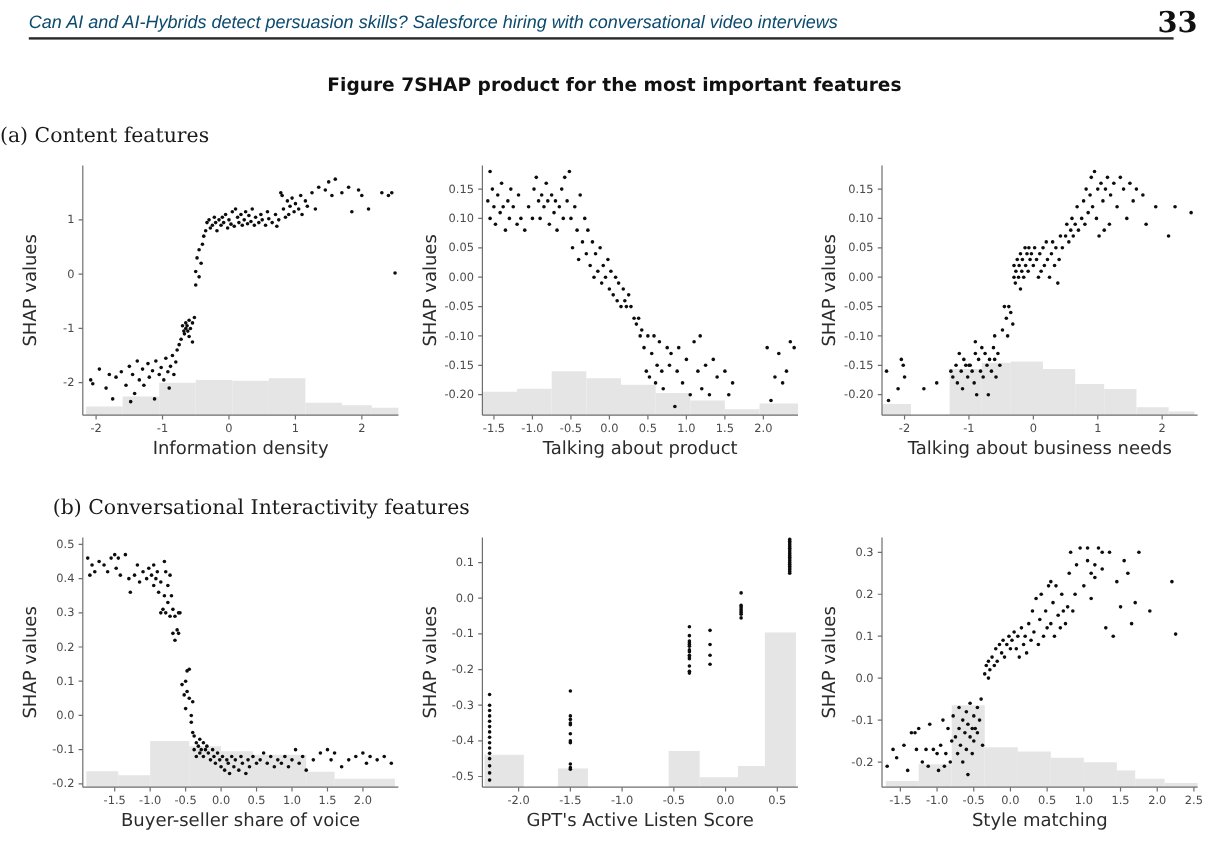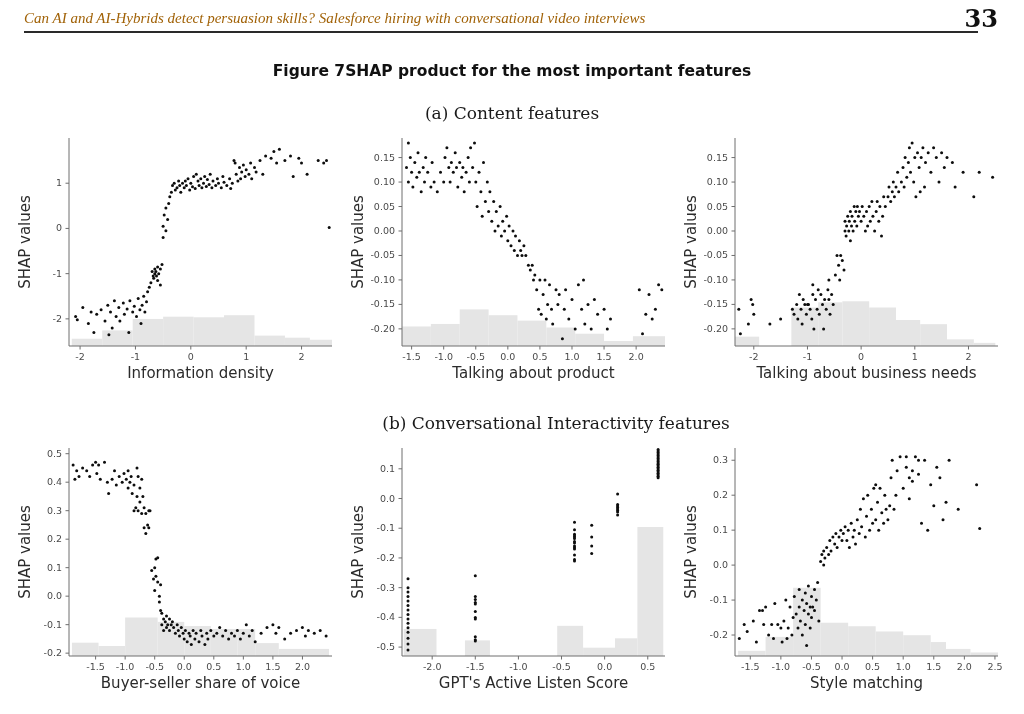--- a/index.html
+++ b/index.html
@@ -1,26 +1,26 @@
 <!DOCTYPE html>
 <html><head>
 <meta charset="utf-8">
 <style>
   html,body{margin:0;padding:0;background:#ffffff;}
   .page{position:relative;width:1024px;height:714px;background:#ffffff;overflow:hidden;
         font-family:"DejaVu Sans","Liberation Sans",sans-serif;}
-  .header-title{position:absolute;top:10px;left:24px;font-family:Liberation Serif, serif;
-        font-style:italic;font-size:15px;color:#a16207;white-space:nowrap;}
+  .header-title{position:absolute;top:10px;left:24px;font-family:Liberation Sans, sans-serif;
+        font-style:italic;font-size:15px;color:#0c4a6e;white-space:nowrap;}
   .page-number{position:absolute;top:4px;right:26px;font-family:"DejaVu Serif","Liberation Serif",serif;
         font-weight:bold;font-size:24px;color:#111;}
   .header-rule{position:absolute;top:31px;left:24px;width:954px;height:2px;background:#2a2a2a;}
   .fig-title{position:absolute;top:62px;left:0;width:100%;text-align:center;
         font-size:15.5px;font-weight:bold;color:#111;}
   .fig-title .fig-label{}
-  .subcap{position:absolute;left:0;width:100%;text-align:center;
+  .subcap{position:absolute;left:0;width:100%;
         font-family:"DejaVu Serif","Liberation Serif",serif;font-size:17px;color:#1a1a1a;}
   #cap-a{top:103px;}
   #cap-b{top:413px;padding-left:44px;}
   .chart-row{position:absolute;left:0;width:100%;display:flex;justify-content:center;gap:8px;}
   #row-1{top:126px;}
   #row-2{top:436px;}
   .chart{margin:0;width:325px;height:262px;}
   svg text{font-family:"DejaVu Sans","Liberation Sans",sans-serif;}
 </style>
 </head>

